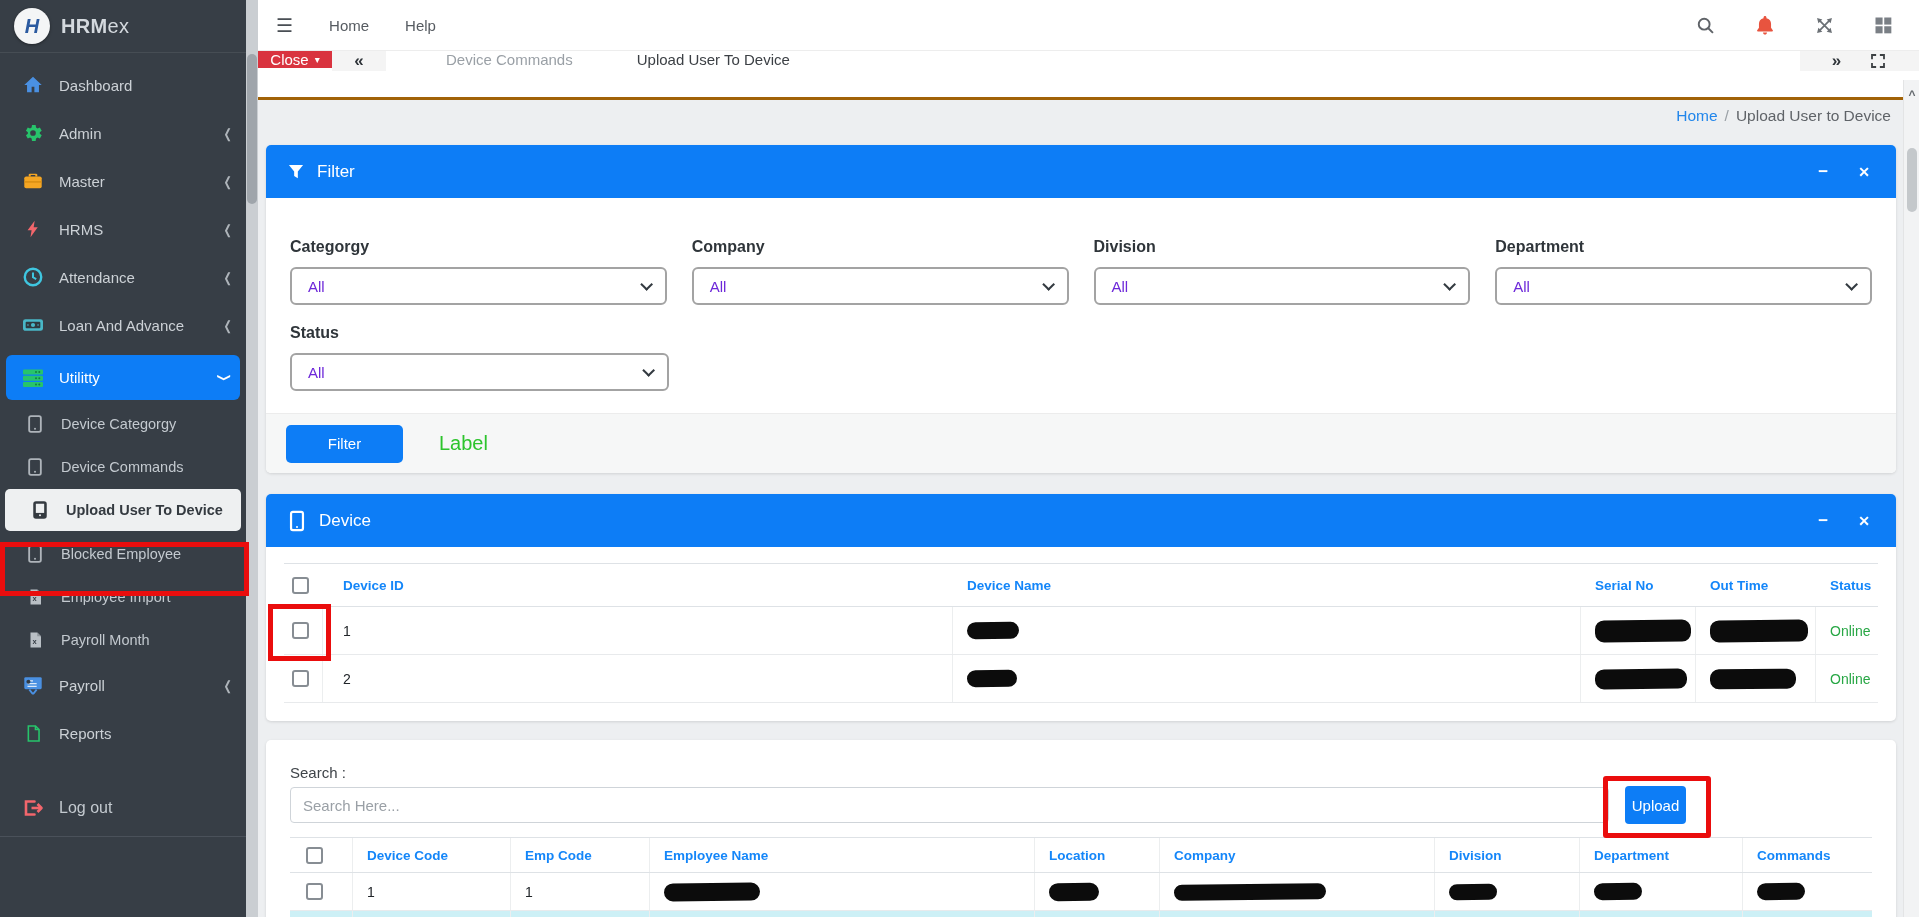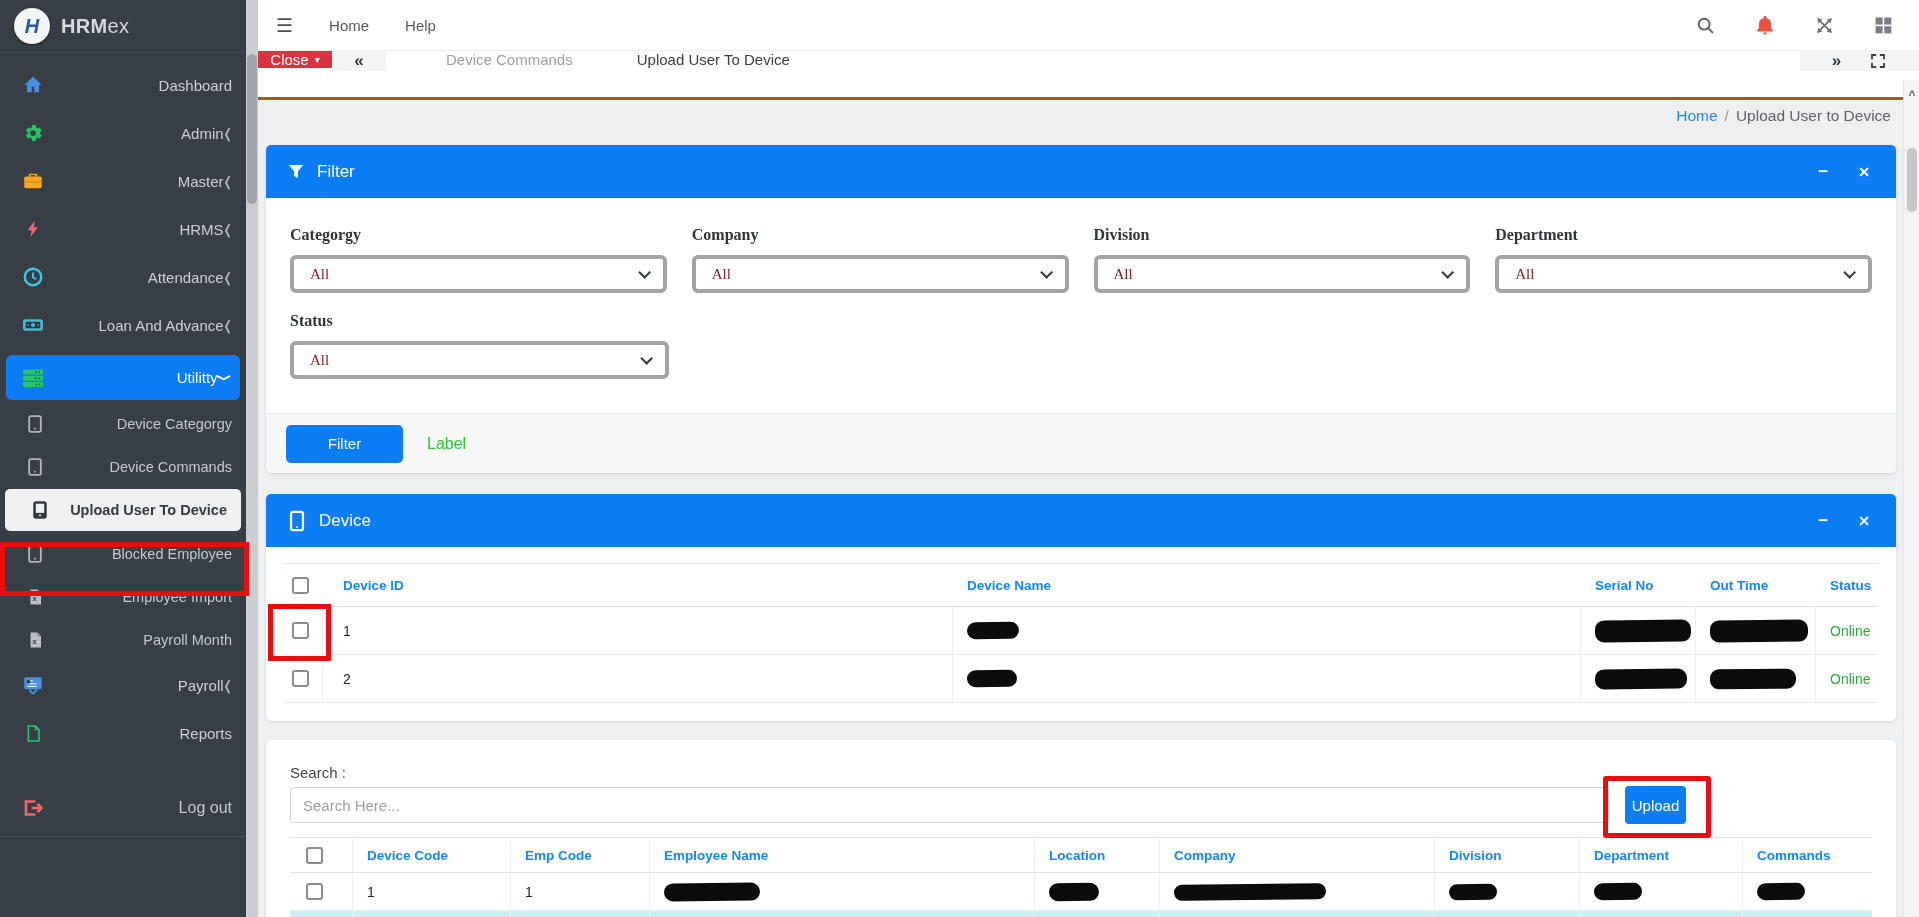--- a/index.html
+++ b/index.html
@@ -11,21 +11,21 @@
   .brand { height:53px; display:flex; align-items:center; padding-left:14px; border-bottom:1px solid rgba(255,255,255,.08); }
   .logo { width:36px; height:36px; border-radius:50%; background:#f4f5f6; display:flex; align-items:center; justify-content:center;
           font-weight:bold; font-style:italic; color:#2b5aa0; font-size:20px; box-shadow:0 1px 3px rgba(0,0,0,.4); }
   .brand-name { margin-left:11px; font-size:20px; color:#d4d9de; letter-spacing:.3px; }
   .brand-name b { font-weight:600; }
   .side-search { margin:22px 10px 8px 10px; height:33px; display:flex; border:1px solid #5b626a; border-radius:4px; overflow:hidden; }
   .side-search input { flex:1; background:transparent; border:none; outline:none; color:#cfd4d9; font-size:14px; padding:0 10px; font-family:inherit; }
   .side-search input::placeholder { color:#8d949b; }
   .side-search .sbtn { width:42px; border-left:1px solid #5b626a; display:flex; align-items:center; justify-content:center; cursor:pointer; }
   .menu { margin-top:8px; }
-  .mi { height:48px; display:flex; align-items:center; padding:0 14px 0 20px; font-size:15px; cursor:pointer; position:relative;text-align:right; }
+  .mi { height:48px; display:flex; align-items:center; padding:0 14px 0 20px; font-size:15px; cursor:pointer; position:relative; }
   .mi .ic { width:26px; display:flex; justify-content:center; margin-right:13px; flex:0 0 26px; }
   .mi .lbl { flex:1; white-space:nowrap; overflow:hidden; }
   .mi .chev { font-size:10px; color:#aeb4ba; transform:scaleY(1.3); }
   .mi.active-blue { background:#0d7df6; border-radius:6px; margin:6px 6px 2px 6px; height:45px; color:#fff; padding-left:14px; }
   .mi.active-blue .chev { color:#fff; transform:rotate(-90deg) scaleY(1.3); }
   .mi.sub { height:43px; padding-left:22px; font-size:14.5px; color:#c3c9cf; }
   .mi.sub-active { background:#eef0f1; color:#343a40; border-radius:5px; margin:1px 5px; height:42px; font-weight:600; }
   .side-divider { border-top:1px solid #4a515a; margin:4px 0; }
   .logout-item { margin-top:27px; height:48px; }
   .logout-item .lbl { color:#c3c9cf; font-size:16px; }
@@ -58,31 +58,31 @@
   .breadcrumb .bc-cur { color:#5f6368; }
 
   .panel { position:absolute; left:8px; width:1630px; background:#fff; border-radius:5px; box-shadow:0 1px 3px rgba(0,0,0,.12); }
   .panel-head { height:53px; background:#0d7df6; border-radius:5px 5px 0 0; display:flex; align-items:center; padding:0 26px 0 20px; color:#fff; }
   .panel-title { font-size:17px; margin-left:11px; }
   .panel-tools { margin-left:auto; display:flex; align-items:center; gap:30px; }
   .panel-tools span { cursor:pointer; font-size:17px; font-weight:bold; }
 
   
   .filter-panel { top:45px; }
-  .f-body { height:215px; padding:28px 24px 0 24px;font-family:Liberation Serif, serif; }
+  .f-body { height:215px; padding:40px 24px 0 24px; }
   .f-row1 { display:flex; gap:25px; }
   .field { flex:1; }
   .field .flabel { font-size:16px; font-weight:700; color:#2f353a; margin-bottom:11px; }
-  .selbox { height:38px; border:4px solid #a3a3a3; border-radius:6px; display:flex; align-items:center; padding:0 16px; font-size:15px; color:#7f1d1d; cursor:pointer; }
+  .selbox { height:38px; border:2px solid #a3a3a3; border-radius:6px; display:flex; align-items:center; padding:0 16px; font-size:15px; color:#6d28d9; cursor:pointer; }
   .selbox .chevd { margin-left:auto; width:9px; height:9px; border-right:2px solid #333a40; border-bottom:2px solid #333a40; transform:rotate(45deg) translateY(-3px); }
   .f-row2 { margin-top:19px; width:379px; }
   .f-foot { height:60px; background:#f6f7f7; border-top:1px solid #ececec; border-radius:0 0 5px 5px; display:flex; align-items:center; padding-left:20px; }
   .btn-primary { background:#0d7df6; color:#fff; border:none; border-radius:5px; font-size:15px; font-family:inherit; cursor:pointer; }
   .filter-btn { width:117px; height:38px; }
-  .label-link { color:#2dc42d; font-size:16px; margin-left:24px; cursor:pointer; }
+  .label-link { color:#2dc42d; font-size:20px; margin-left:36px; cursor:pointer; }
 
   
   .device-panel { top:394px; }
   .d-body { padding:16px 18px 18px 18px; }
   .tbl { width:100%; }
   .trow { display:flex; align-items:center; }
   .tcell { padding-left:14px; font-size:14px; color:#212529; display:flex; align-items:center; overflow:hidden; }
   .th .tcell { color:#1486f9; font-weight:700; font-size:13.5px; }
   .d-tbl .th { height:44px; border-top:1px solid #dee2e6; border-bottom:1px solid #dee2e6; }
   .d-tbl .tr { height:48px; border-bottom:1px solid #e8eaec; }

